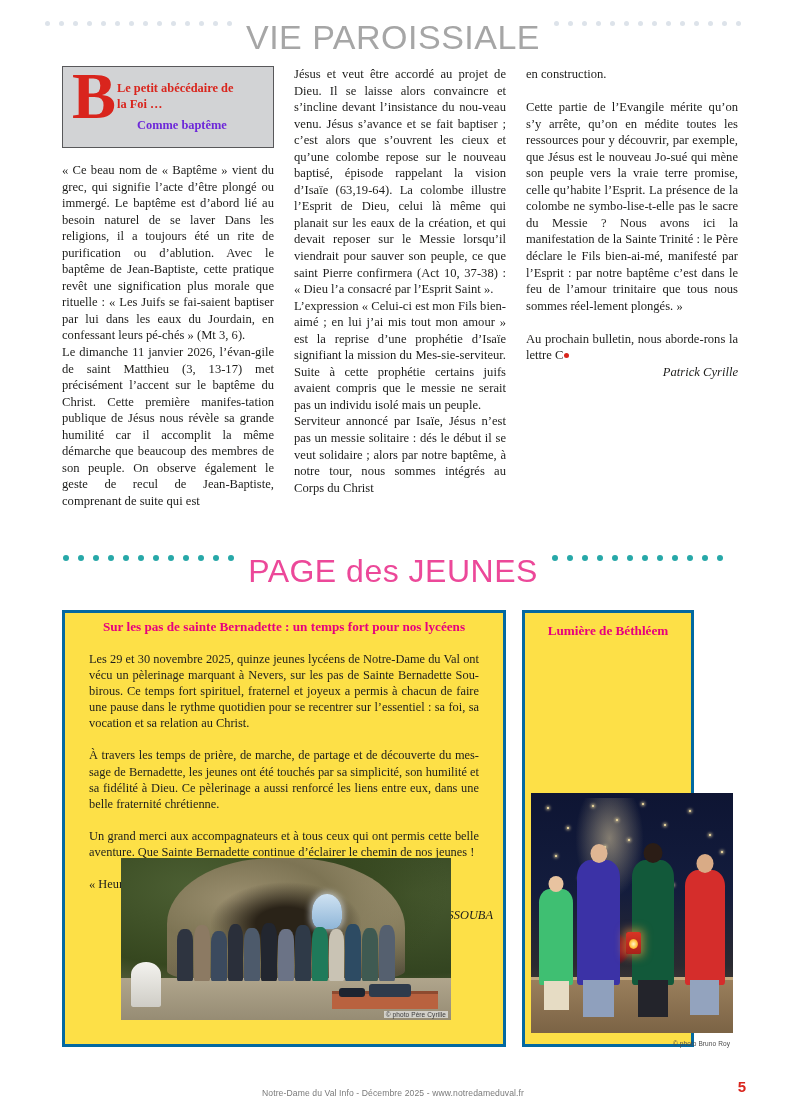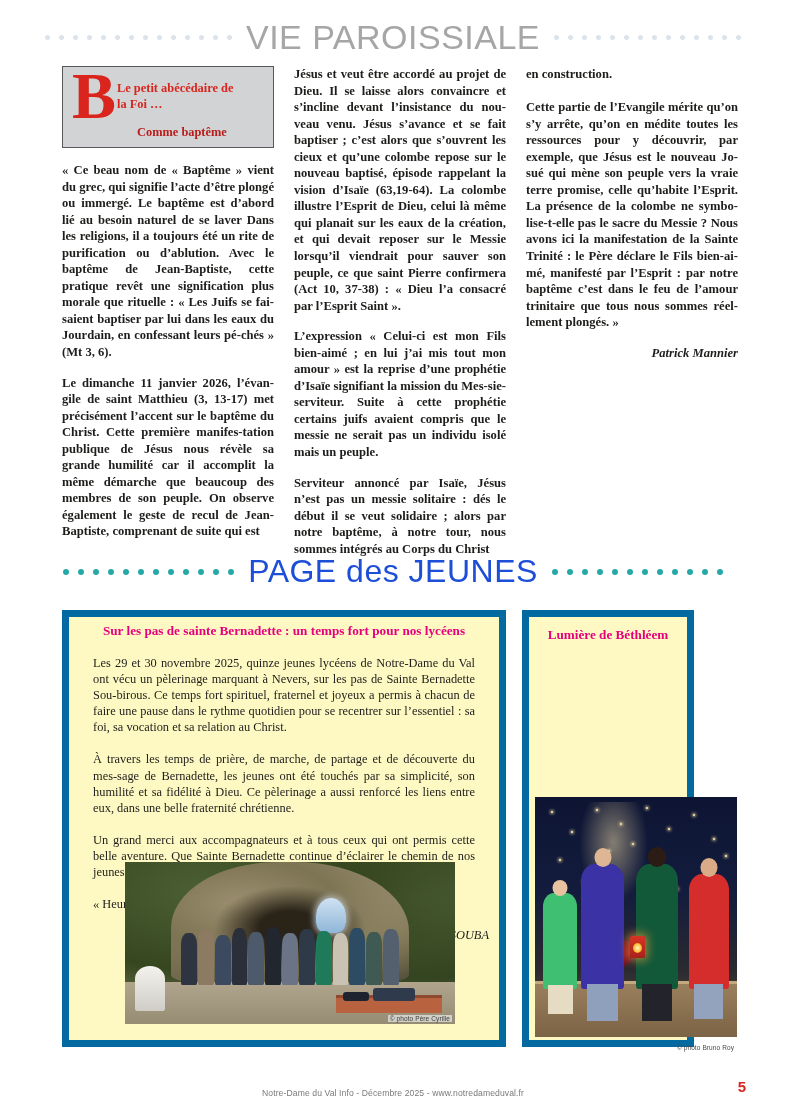--- a/index.html
+++ b/index.html
@@ -15,21 +15,21 @@
     color: #1d1d1b;
     overflow: hidden;
   }
 
   
   .section-header {
     position: absolute;
     left: 0;
     width: 786px;
     display: flex;
-    align-items: center;
+    align-items: flex-start;
     justify-content: center;
     gap: 14px;
   }
   .section-header .dots {
     flex: 0 0 auto;
     display: flex;
     align-items: center;
     gap: 9px;
     height: 10px;
   }
@@ -48,21 +48,21 @@
   #vie-header { top: 18px; }
   #vie-header .section-title {
     font-size: 34px;
     color: #a6a6a6;
   }
   #vie-header .dot { background: #dde3ea; }
 
   #jeunes-header { top: 553px; }
   #jeunes-header .section-title {
     font-size: 32px;
-    color: #1d4ed8;
+    color: #ec4899;
   }
   #jeunes-header .dot { background: #27a8a8; width: 6px; height: 6px; }
 
   
   #article {
     position: absolute;
     top: 66px;
     left: 62px;
     width: 676px;
     height: 470px;
@@ -74,22 +74,22 @@
     font-size: 12.6px;
     line-height: 16.55px;
     text-align: justify;
     text-justify: inter-word;
     hyphens: manual;
   }
   #col-1 { left: 0; }
   #col-2 { left: 232px; }
   #col-3 { left: 464px; }
 
-  .col p { margin: 0; font-weight: bold; }
-  .col p + p { margin-top: 14px; }
+  .col p { margin: 0; }
+  .col p + p { margin-top: 0; }
   .col p.gap { margin-top: 16.5px; }
   .italic { font-style: italic; }
   .signature {
     text-align: right;
     font-style: italic;
     margin-top: 16.5px;
   }
   .red-dot {
     display: inline-block;
     width: 5px;
@@ -130,30 +130,29 @@
     font-size: 12.4px;
     line-height: 16px;
     color: #d9251d;
   }
   #abecedaire-box .bx-sub {
     position: absolute;
     left: 74px;
     top: 50px;
     font-weight: 700;
     font-size: 12.4px;
-    color: #b91c1c;
-    margin-top: 7px;
+    color: #6d28d9;
   }
 
   
   .youth-box {
     position: absolute;
     box-sizing: border-box;
-    background: #fef9c3;
-    border: 7px solid #0369a1;
+    background: #fde047;
+    border: 3px solid #0369a1;
   }
   #youth-left {
     left: 62px;
     top: 610px;
     width: 444px;
     height: 437px;
   }
   #youth-right {
     left: 522px;
     top: 610px;
@@ -413,21 +412,22 @@
 
   <div class="col" id="col-2">
     <p>Jésus et veut être accordé au projet de Dieu. Il se laisse alors convaincre et s’incline devant l’insistance du nou-veau venu. Jésus s’avance et se fait baptiser ; c’est alors que s’ouvrent les cieux et qu’une colombe repose sur le nouveau baptisé, épisode rappelant la vision d’Isaïe (63,19-64). La colombe illustre l’Esprit de Dieu, celui là même qui planait sur les eaux de la création, et qui devait reposer sur le Messie lorsqu’il viendrait pour sauver son peuple, ce que saint Pierre confirmera (Act 10, 37-38) : « Dieu l’a consacré par l’Esprit Saint ».</p>
     <p>L’expression « Celui-ci est mon Fils bien-aimé ; en lui j’ai mis tout mon amour » est la reprise d’une prophétie d’Isaïe signifiant la mission du Mes-sie-serviteur. Suite à cette prophétie certains juifs avaient compris que le messie ne serait pas un individu isolé mais un peuple.</p>
     <p>Serviteur annoncé par Isaïe, Jésus n’est pas un messie solitaire : dés le début il se veut solidaire ; alors par notre baptême, à notre tour, nous sommes intégrés au Corps du Christ</p>
   </div>
 
   <div class="col" id="col-3">
     <p>en construction.</p>
     <p class="gap">Cette partie de l’Evangile mérite qu’on s’y arrête, qu’on en médite toutes les ressources pour y découvrir, par exemple, que Jésus est le nouveau Jo-sué qui mène son peuple vers la vraie terre promise, celle qu’habite l’Esprit. La présence de la colombe ne symbo-lise-t-elle pas le sacre du Messie ? Nous avons ici la manifestation de la Sainte Trinité : le Père déclare le Fils bien-ai-mé, manifesté par l’Esprit : par notre baptême c’est dans le feu de l’amour trinitaire que tous nous sommes réel-lement plongés. »</p>
-    <p class="signature">Patrick Mannier</p>
+    <p class="gap"><span>Au prochain bulletin, nous aborde-rons la lettre C</span><span class="red-dot"></span></p>
+    <p class="signature">Patrick Cyrille</p>
   </div>
 
 </div>
 
 <div class="section-header" id="jeunes-header">
   <span class="dots">
     <span class="dot"></span>
       <span class="dot"></span>
       <span class="dot"></span>
       <span class="dot"></span>

